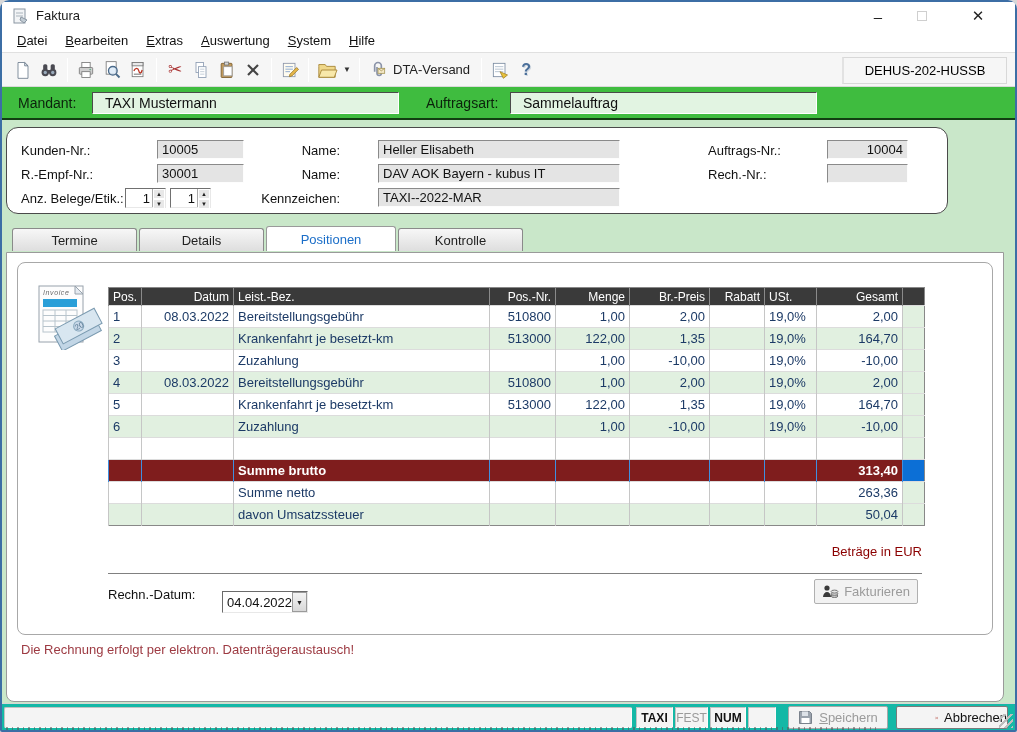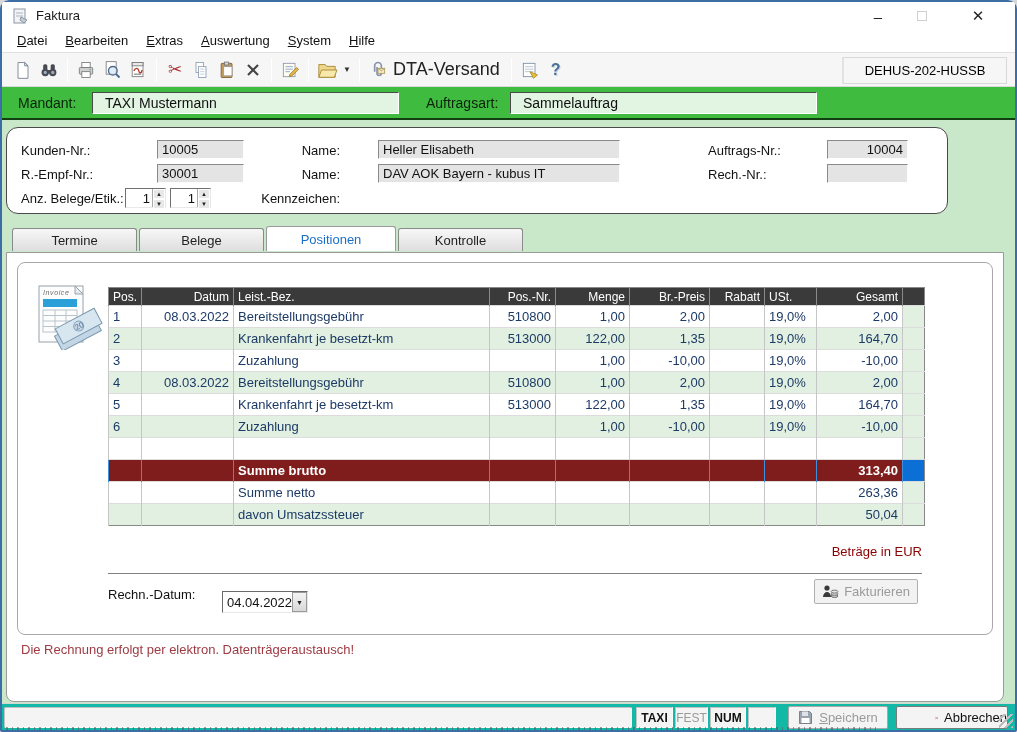--- a/index.html
+++ b/index.html
@@ -19,21 +19,21 @@
   
   .menubar{ position:absolute; left:2px; top:30px; right:2px; height:22px; background:#fff; padding-left:6px; }
   .menu-item{ display:inline-block; padding:3px 9px 2px 9px; font-size:13px; color:#111; }
   .menu-item u{ text-decoration:underline; }
 
   
   .toolbar{ position:absolute; left:2px; top:52px; right:2px; height:35px; background:#f6f6f6;
             border-top:1px solid #e0e0e0; border-bottom:1px solid #dadada; display:flex; align-items:center; padding-left:8px; }
   .tool{ width:26px; height:26px; display:flex; align-items:center; justify-content:center; border-radius:3px; }
   .tsep{ width:1px; height:24px; background:#d2d2d2; border-right:1px solid #fff; margin:0 5px; }
-  .tool-label{ font-size:18px; color:#222; margin:0 6px 0 2px; }
+  .tool-label{ font-size:13px; color:#222; margin:0 6px 0 2px; }
   .station-box{ position:absolute; right:8px; top:4px; width:165px; height:27px; border:1px solid #d8d8d8;
                 border-left:2px solid #e2e2e2; background:#f6f6f6; display:flex; align-items:center; justify-content:center; }
   .station-box span{ font-size:13px; color:#000000; }
   .glyph{ font-size:15px; line-height:1; }
 
   
   .greenbar{ position:absolute; left:2px; top:87px; right:2px; height:33px; background:#3fbc3f; border-bottom:2px solid #123f12; }
   .gb-label{ position:absolute; top:8px; font-size:14px; color:#0c220c; }
   .gb-input{ position:absolute; top:5px; height:22px; background:#e2f4e2; border:1px solid;
              border-color:#4a4a4a #ffffff #ffffff #4a4a4a; font-size:14px; color:#111; padding:0 12px;
@@ -282,30 +282,31 @@
             <div>▲</div>
             <div>▼</div>
           </div>
       </div>
 
       <span class="fld-label r" style="left:240px; top:15px; width:93px;">Name:</span>
       <input class="fld-input" style="left: 339px; top: 12px; width: 242px;" readonly="" value="Heller Elisabeth">
       <span class="fld-label r" style="left:240px; top:39px; width:93px;">Name:</span>
       <input class="fld-input" style="left: 339px; top: 36px; width: 242px;" readonly="" value="DAV AOK Bayern - kubus IT">
       <span class="fld-label r" style="left:240px; top:63px; width:93px;">Kennzeichen:</span>
+      <input class="fld-input" style="left: 339px; top: 60px; width: 242px;" readonly="" value="TAXI--2022-MAR">
 
       <span class="fld-label" style="left:701px; top:15px;">Auftrags-Nr.:</span>
       <input class="fld-input num" style="left: 788px; top: 12px; width: 81px;" readonly="" value="10004">
       <span class="fld-label" style="left:701px; top:39px;">Rech.-Nr.:</span>
       <input class="fld-input num" style="left: 788px; top: 36px; width: 81px;" readonly="" value="">
     </div>
 
     <div class="tabsrow" id="tabsrow">
         <div class="tab">Termine</div>
-        <div class="tab">Belege</div>
+        <div class="tab">Details</div>
         <div class="tab active">Positionen</div>
         <div class="tab">Kontrolle</div>
       </div>
 
     <div class="tabpage">
       <div class="posbox">
 
         <svg class="invoice-icon" width="76" height="66" viewBox="0 0 76 66">
           <rect x="8" y="2" width="44" height="56" fill="#fdfdfd" stroke="#98a2ac"></rect>
           <path d="M44 2l8 8h-8z" fill="#e4eaf0" stroke="#98a2ac"></path>

